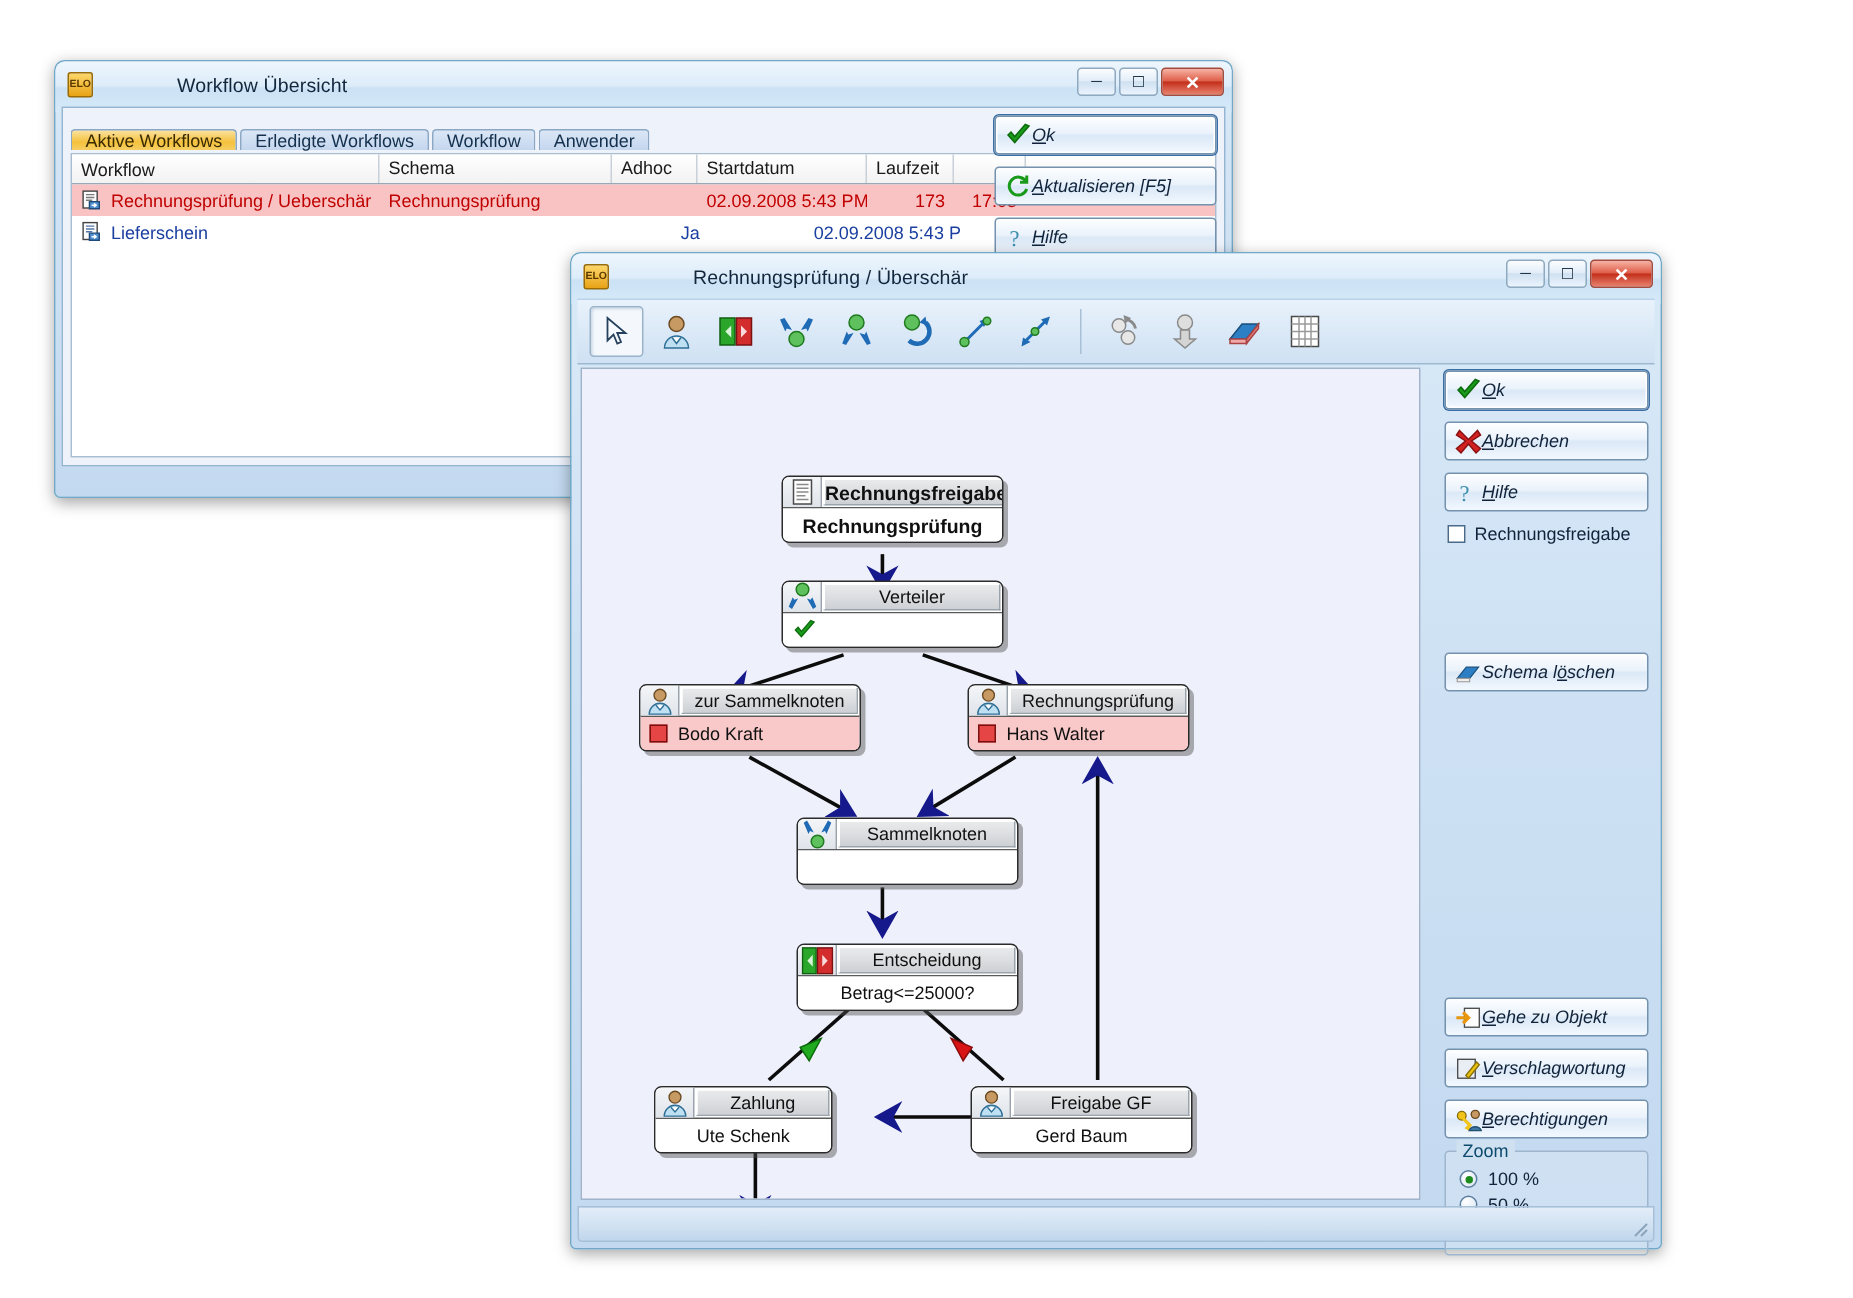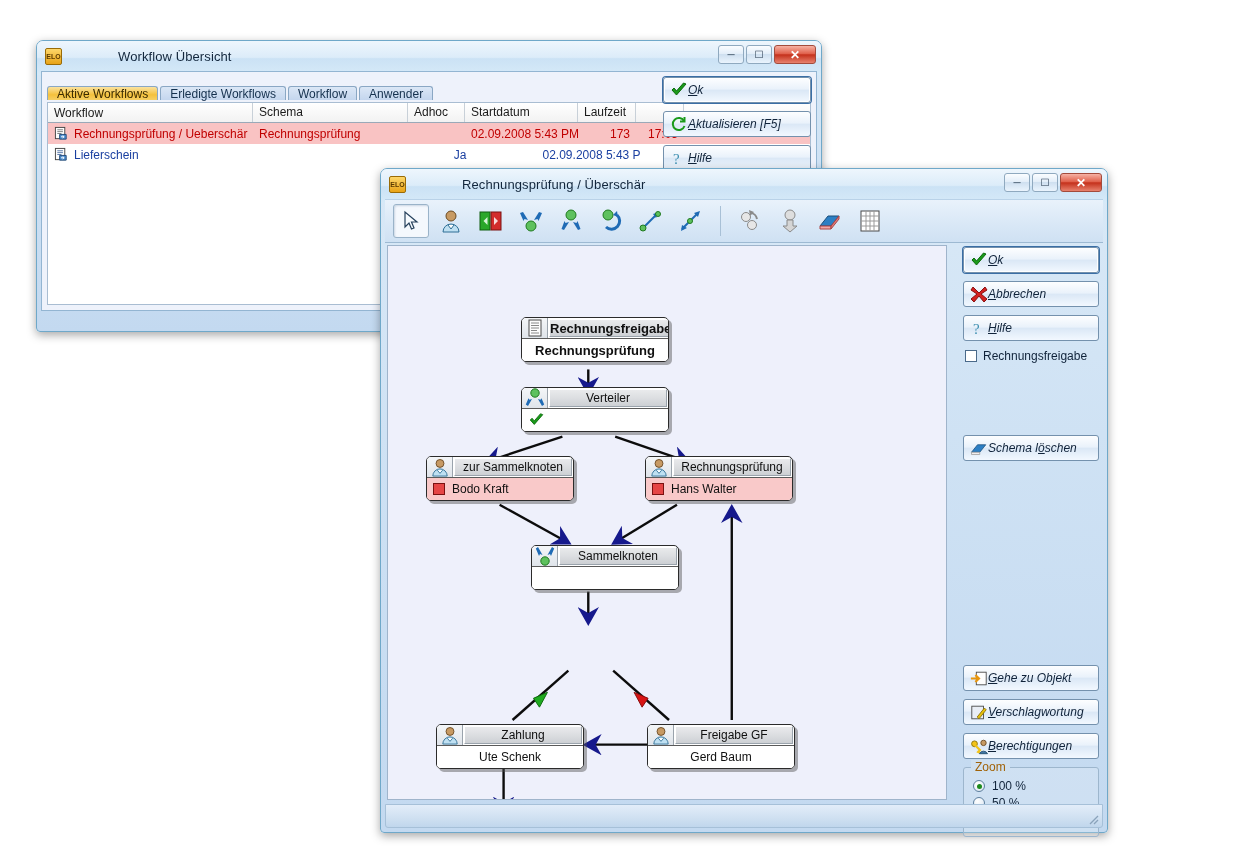--- a/index.html
+++ b/index.html
@@ -146,21 +146,21 @@
   .rightpanel2 { position:absolute; right:8px; top:78px; width: 136px; }
   .chk-row { display:flex; align-items:center; gap:6px; font-size:12px; color:#10233a; margin: 6px 2px 0 2px; }
   .chk-box { width:12px;height:12px;border:1px solid #4a6a8a;background:#fff; flex:0 0 auto;}
   .group {
     border:1px solid #9db6cd; border-radius:3px;
     padding: 8px 6px 6px 6px; margin-top: 6px;
     position: relative; background: rgba(255,255,255,0.18);
   }
   .group-title {
     position:absolute; top:-8px; left:7px; padding:0 4px;
-    background: #cfe0f0; font-size:12px; color:#a16207;
+    background: #cfe0f0; font-size:12px; color:#0c4a6e;
   }
   .radio-row { display:flex; align-items:center; gap:7px; font-size:12px; color:#10233a; margin: 3px 0 3px 3px;}
   .radio {
     width:12px;height:12px;border-radius:50%;
     border:1px solid #5d7f9e;
     background: radial-gradient(circle at 35% 32%, #ffffff 0%, #e8eff7 60%, #cdddea 100%);
     flex:0 0 auto; display:flex;align-items:center;justify-content:center;
   }
   .radio .dot { width:5px;height:5px;border-radius:50%;background:#1d8a1d; }
   .statusbar {
@@ -546,22 +546,36 @@
               <path d="M3 1 L7.5 9 L5 8 L4 10 L0.8 2.5 Z" fill="#1f6bb5" transform="translate(1,0)"></path>
               <path d="M19 1 L14.5 9 L17 8 L18 10 L21.2 2.5 Z" fill="#1f6bb5" transform="translate(-1,0)"></path>
               <circle cx="11" cy="15" r="4.2" fill="#5ec15e" stroke="#1f7a1f"></circle>
             </svg>
           </div>
           <div class="node-title">Sammelknoten</div>
         </div>
         <div class="node-bot"></div>
       </div>
 
-
-      <div class="node" style="left:48px; top:478px; width:148px;">
+      <div class="node" style="left:143px; top:383px; width:148px;">
+        <div class="node-top">
+          <div class="node-ico">
+            <svg width="22" height="19" viewBox="0 0 24 21">
+              <rect x="1" y="1" width="10" height="19" fill="#2aa72a" stroke="#115f11"></rect>
+              <rect x="12" y="1" width="11" height="19" fill="#d22c2c" stroke="#7a1212"></rect>
+              <path d="M8.5 6 L4.5 10.5 L8.5 15 Z" fill="#d8f3d8"></path>
+              <path d="M15.5 6 L19.5 10.5 L15.5 15 Z" fill="#f8dada"></path>
+            </svg>
+          </div>
+          <div class="node-title">Entscheidung</div>
+        </div>
+        <div class="node-bot center">Betrag&lt;=25000?</div>
+      </div>
+
+      <div class="node" style="left:48px; top:478px; width:119px;">
         <div class="node-top">
           <div class="node-ico">
             <svg width="18" height="19" viewBox="0 0 20 21">
               <circle cx="10" cy="6" r="4.4" fill="#c79a63" stroke="#6b4a22"></circle>
               <path d="M2 20 a8 8 0 0 1 16 0 z" fill="#bfe0f2" stroke="#2f6f96"></path>
               <path d="M7 13.5 l3 3.5 l3 -3.5" fill="#ffffff" stroke="#2f6f96"></path>
             </svg>
           </div>
           <div class="node-title">Zahlung</div>
         </div>

